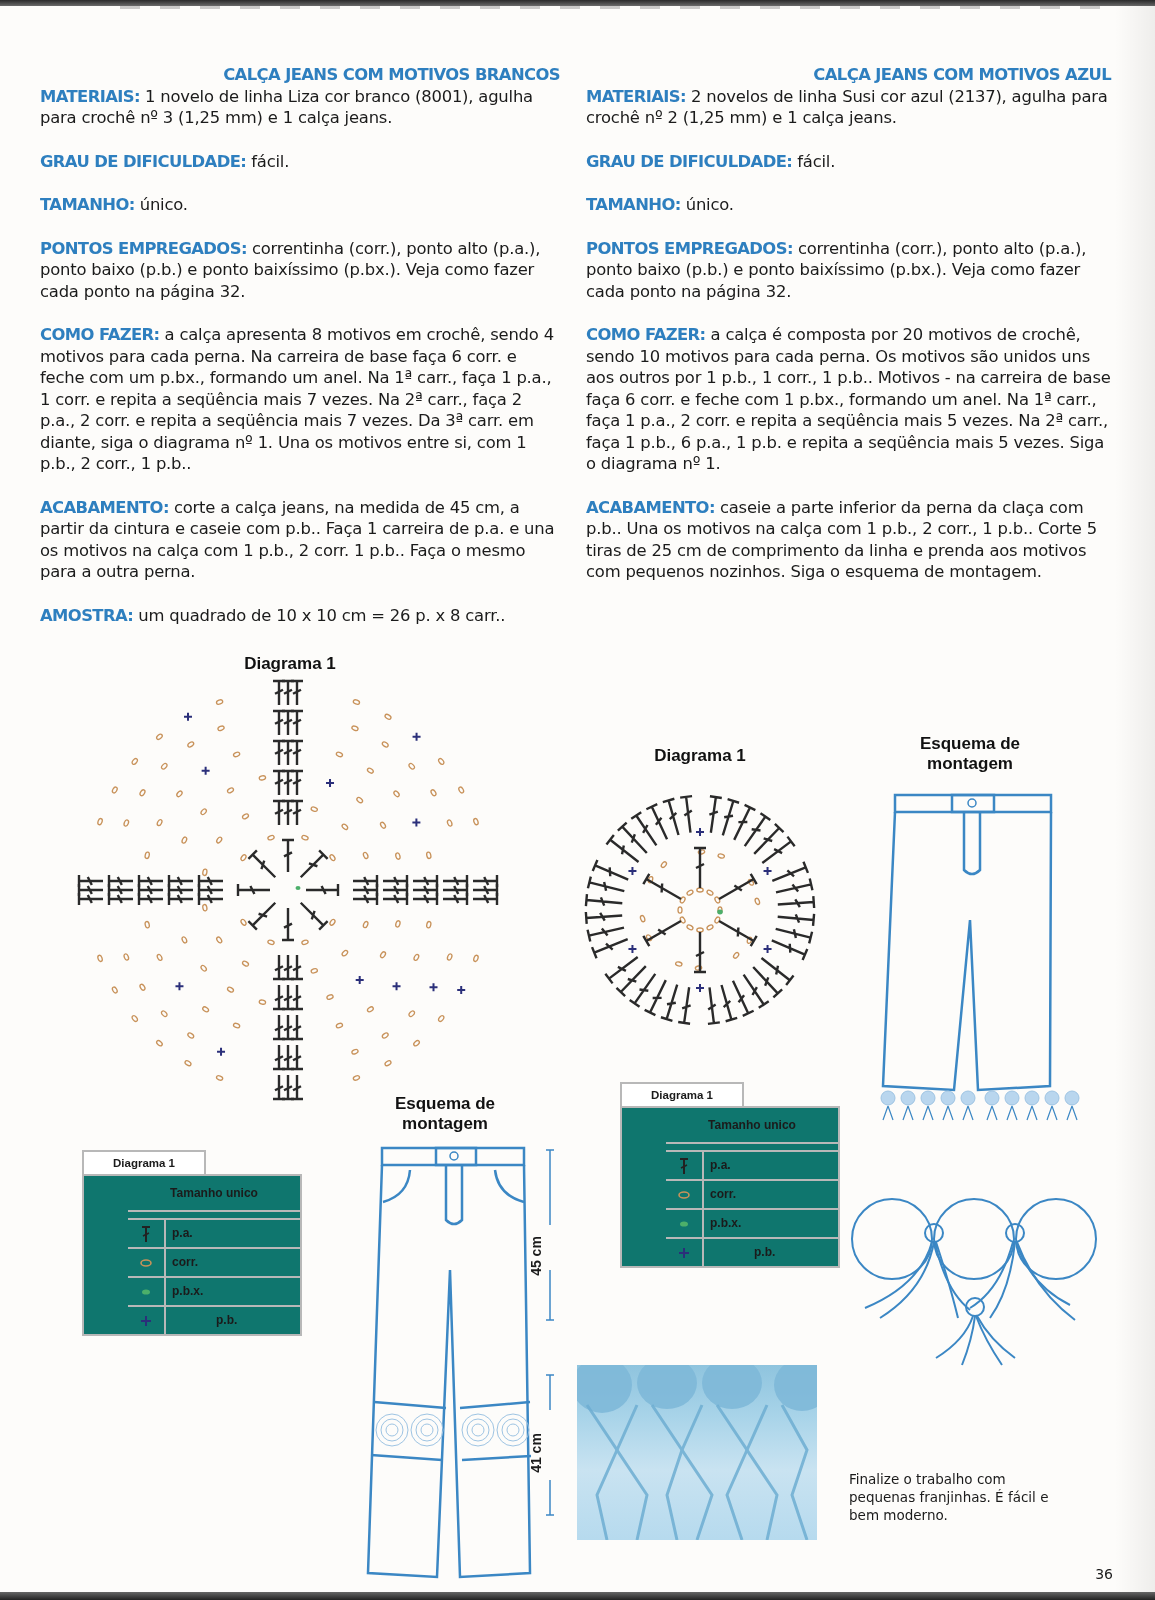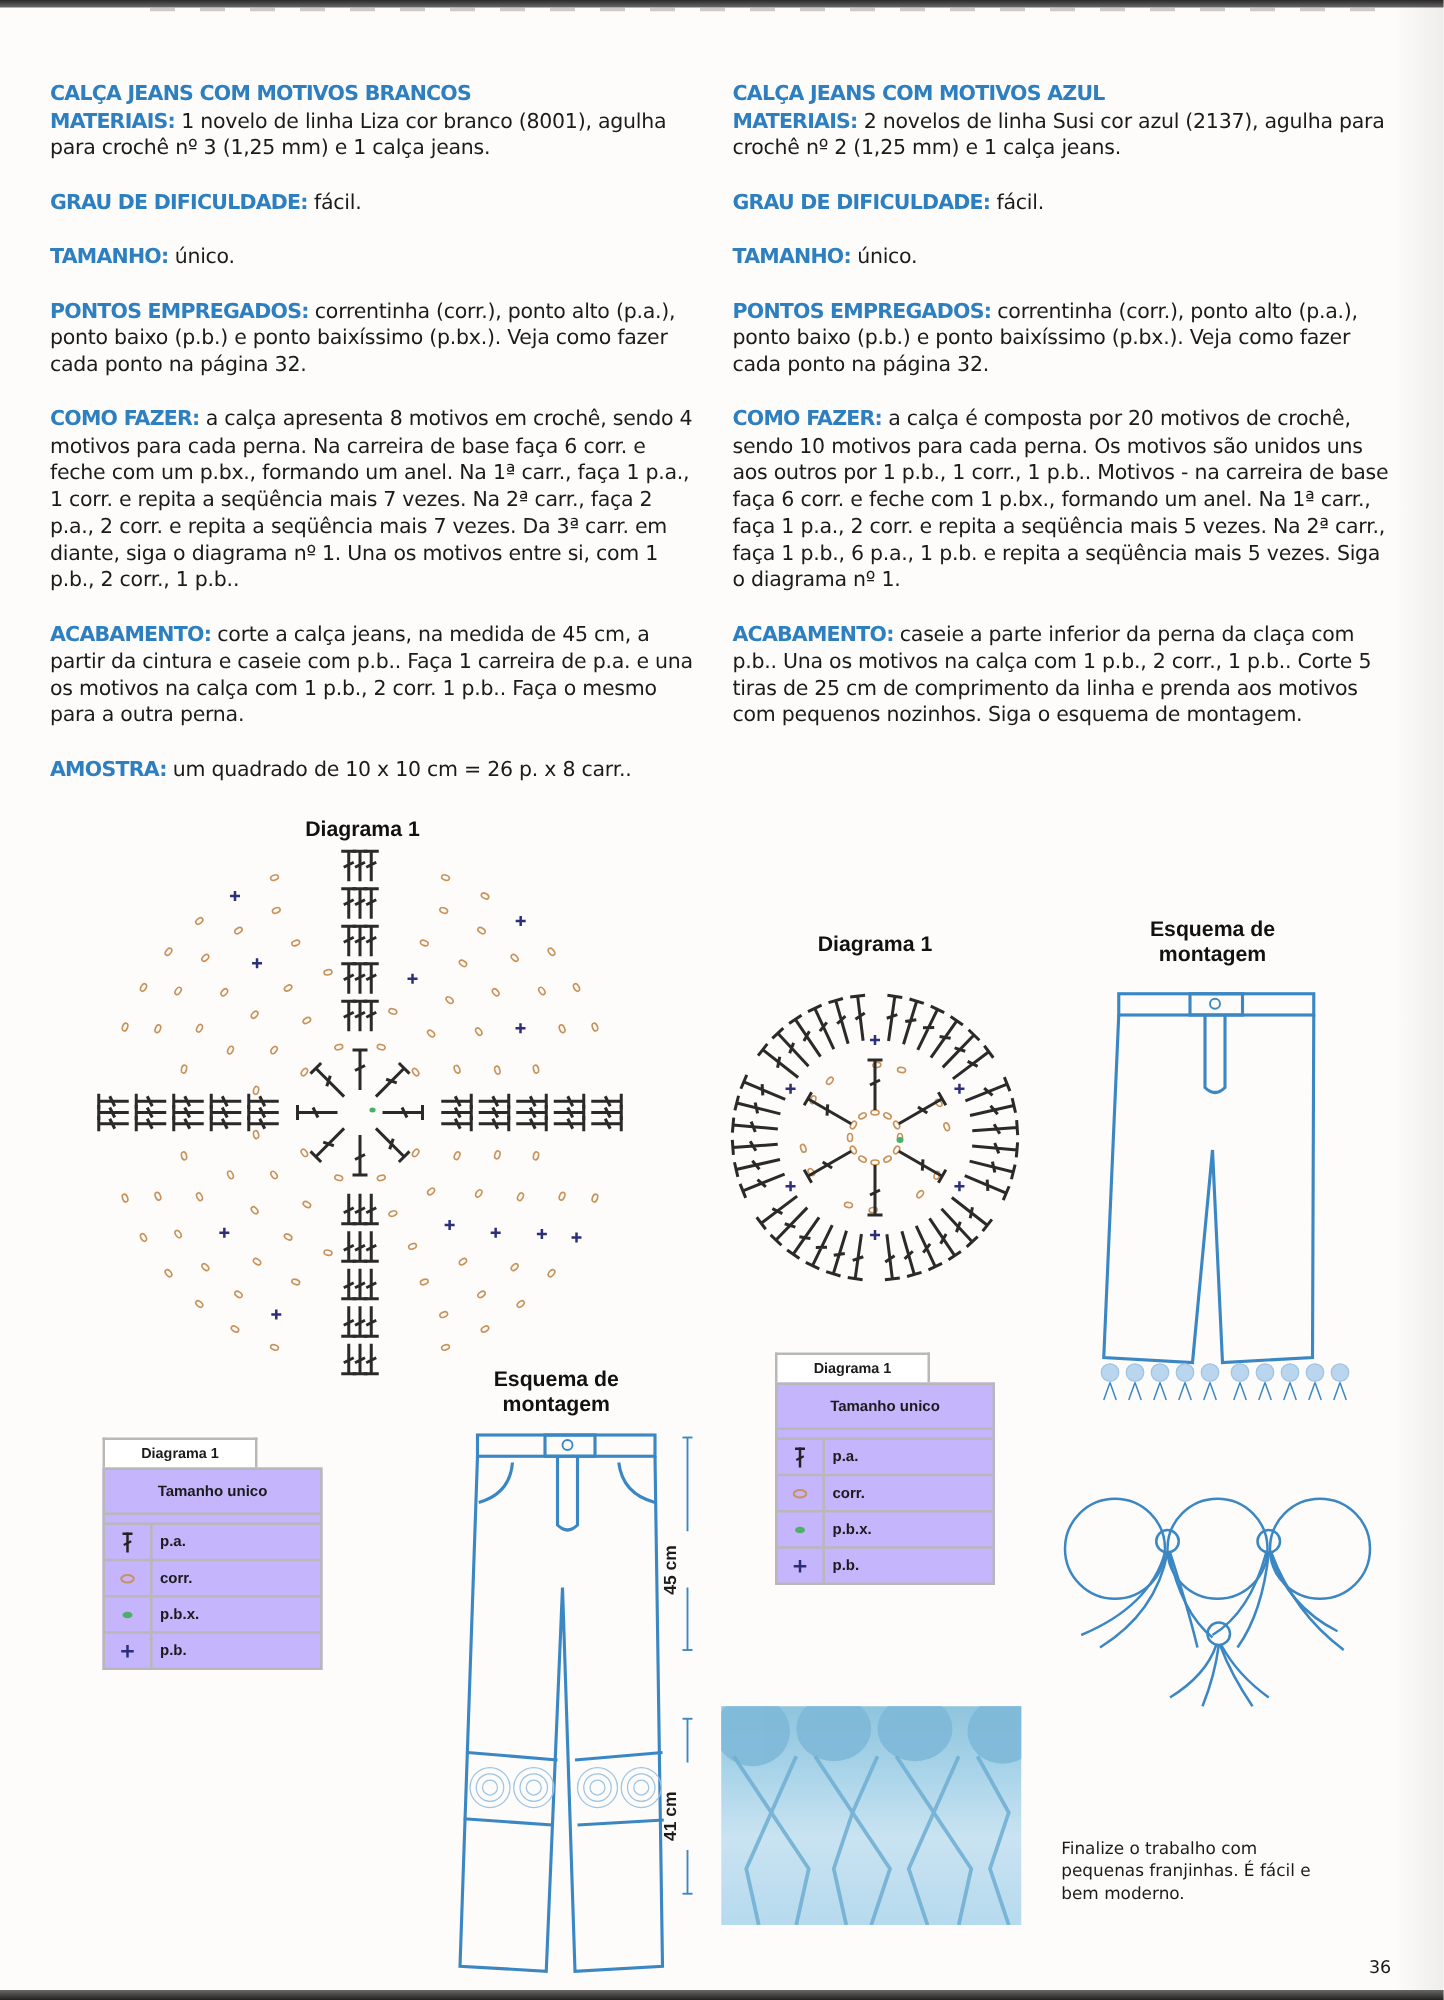--- a/index.html
+++ b/index.html
@@ -16,29 +16,29 @@
   .right-shadow { position: absolute; right: 0; top: 0; width: 40px; height: 1600px;
     background: linear-gradient(90deg, rgba(0,0,0,0), rgba(0,0,0,0.06)); }
   .bottom-edge { position: absolute; left: 0; bottom: 0; width: 1155px; height: 8px;
     background: linear-gradient(#666, #222); }
   .col { position: absolute; font-size: 16.4px; line-height: 21.5px; letter-spacing: -0.2px; }
   .col.left { left: 40px; top: 64px; width: 520px; }
   .col.right { left: 586px; top: 64px; width: 525px; }
   .col p { margin: 0 0 22px 0; }
   .col p.title-block { margin-bottom: 22px; }
   .h { color: #2e7fbf; font-weight: bold; letter-spacing: -0.6px; }
-  .title { color: #2e7fbf; font-weight: bold; letter-spacing: -0.6px; display: block; }
+  .title { color: #2e7fbf; font-weight: bold; letter-spacing: -0.6px; display: block; text-align: right; }
   .diag-title { position: absolute; font-family: "Liberation Sans", sans-serif; font-weight: bold; font-size: 17px; color: #111; text-align: center; }
   .legend { position: absolute; font-family: "Liberation Sans", sans-serif; font-size: 12px; }
   .legend .tab { border: 2px solid #b8b8b8; border-bottom: none; width: 120px; height: 22px; line-height: 22px; text-align: center; font-weight: bold; font-size: 11.5px; background: #fff;}
-  .legend .box { border: 2px solid #b8b8b8; width: 172px; background:#c4b5fd;}
+  .legend .box { border: 2px solid #b8b8b8; width: 172px; background:#0f766e;padding-left:44px;}
   .legend .hdr { height: 34px; line-height: 34px; text-align: center; font-weight: bold; font-size: 12px; border-bottom: 2px solid #b8b8b8;}
   .legend .spacer { height: 6px; border-bottom: 2px solid #b8b8b8; }
   .legend .row { display: flex; height: 27px; border-bottom: 2px solid #b8b8b8; }
-  .legend .row:last-child { border-bottom: none; }
+  .legend .row:last-child { border-bottom: none; gap: 44px; }
   .legend .sym { width: 36px; border-right: 2px solid #b8b8b8; display: flex; align-items: center; justify-content: center; }
   .legend .lbl { padding-left: 6px; line-height: 27px; font-weight: bold; font-size: 12px; text-align: center;}
   .caption { position: absolute; left: 849px; top: 1470px; width: 220px; font-size: 13.5px; line-height: 18px; }
   .page-num { position: absolute; right: 42px; top: 1566px; font-size: 14px; }
   .photo { position: absolute; left: 577px; top: 1365px; width: 240px; height: 175px; overflow: hidden;
      background: linear-gradient(180deg,#8fc4de 0%, #a9d4e9 30%, #c9e3f1 60%, #b6daee 100%); }
   svg { position: absolute; overflow: visible; }
   .dim-label { position: absolute; font-family: "Liberation Sans", sans-serif; font-weight: bold; font-size: 14px; transform: rotate(-90deg); transform-origin: center; white-space: nowrap; }
 </style>
 </head>

